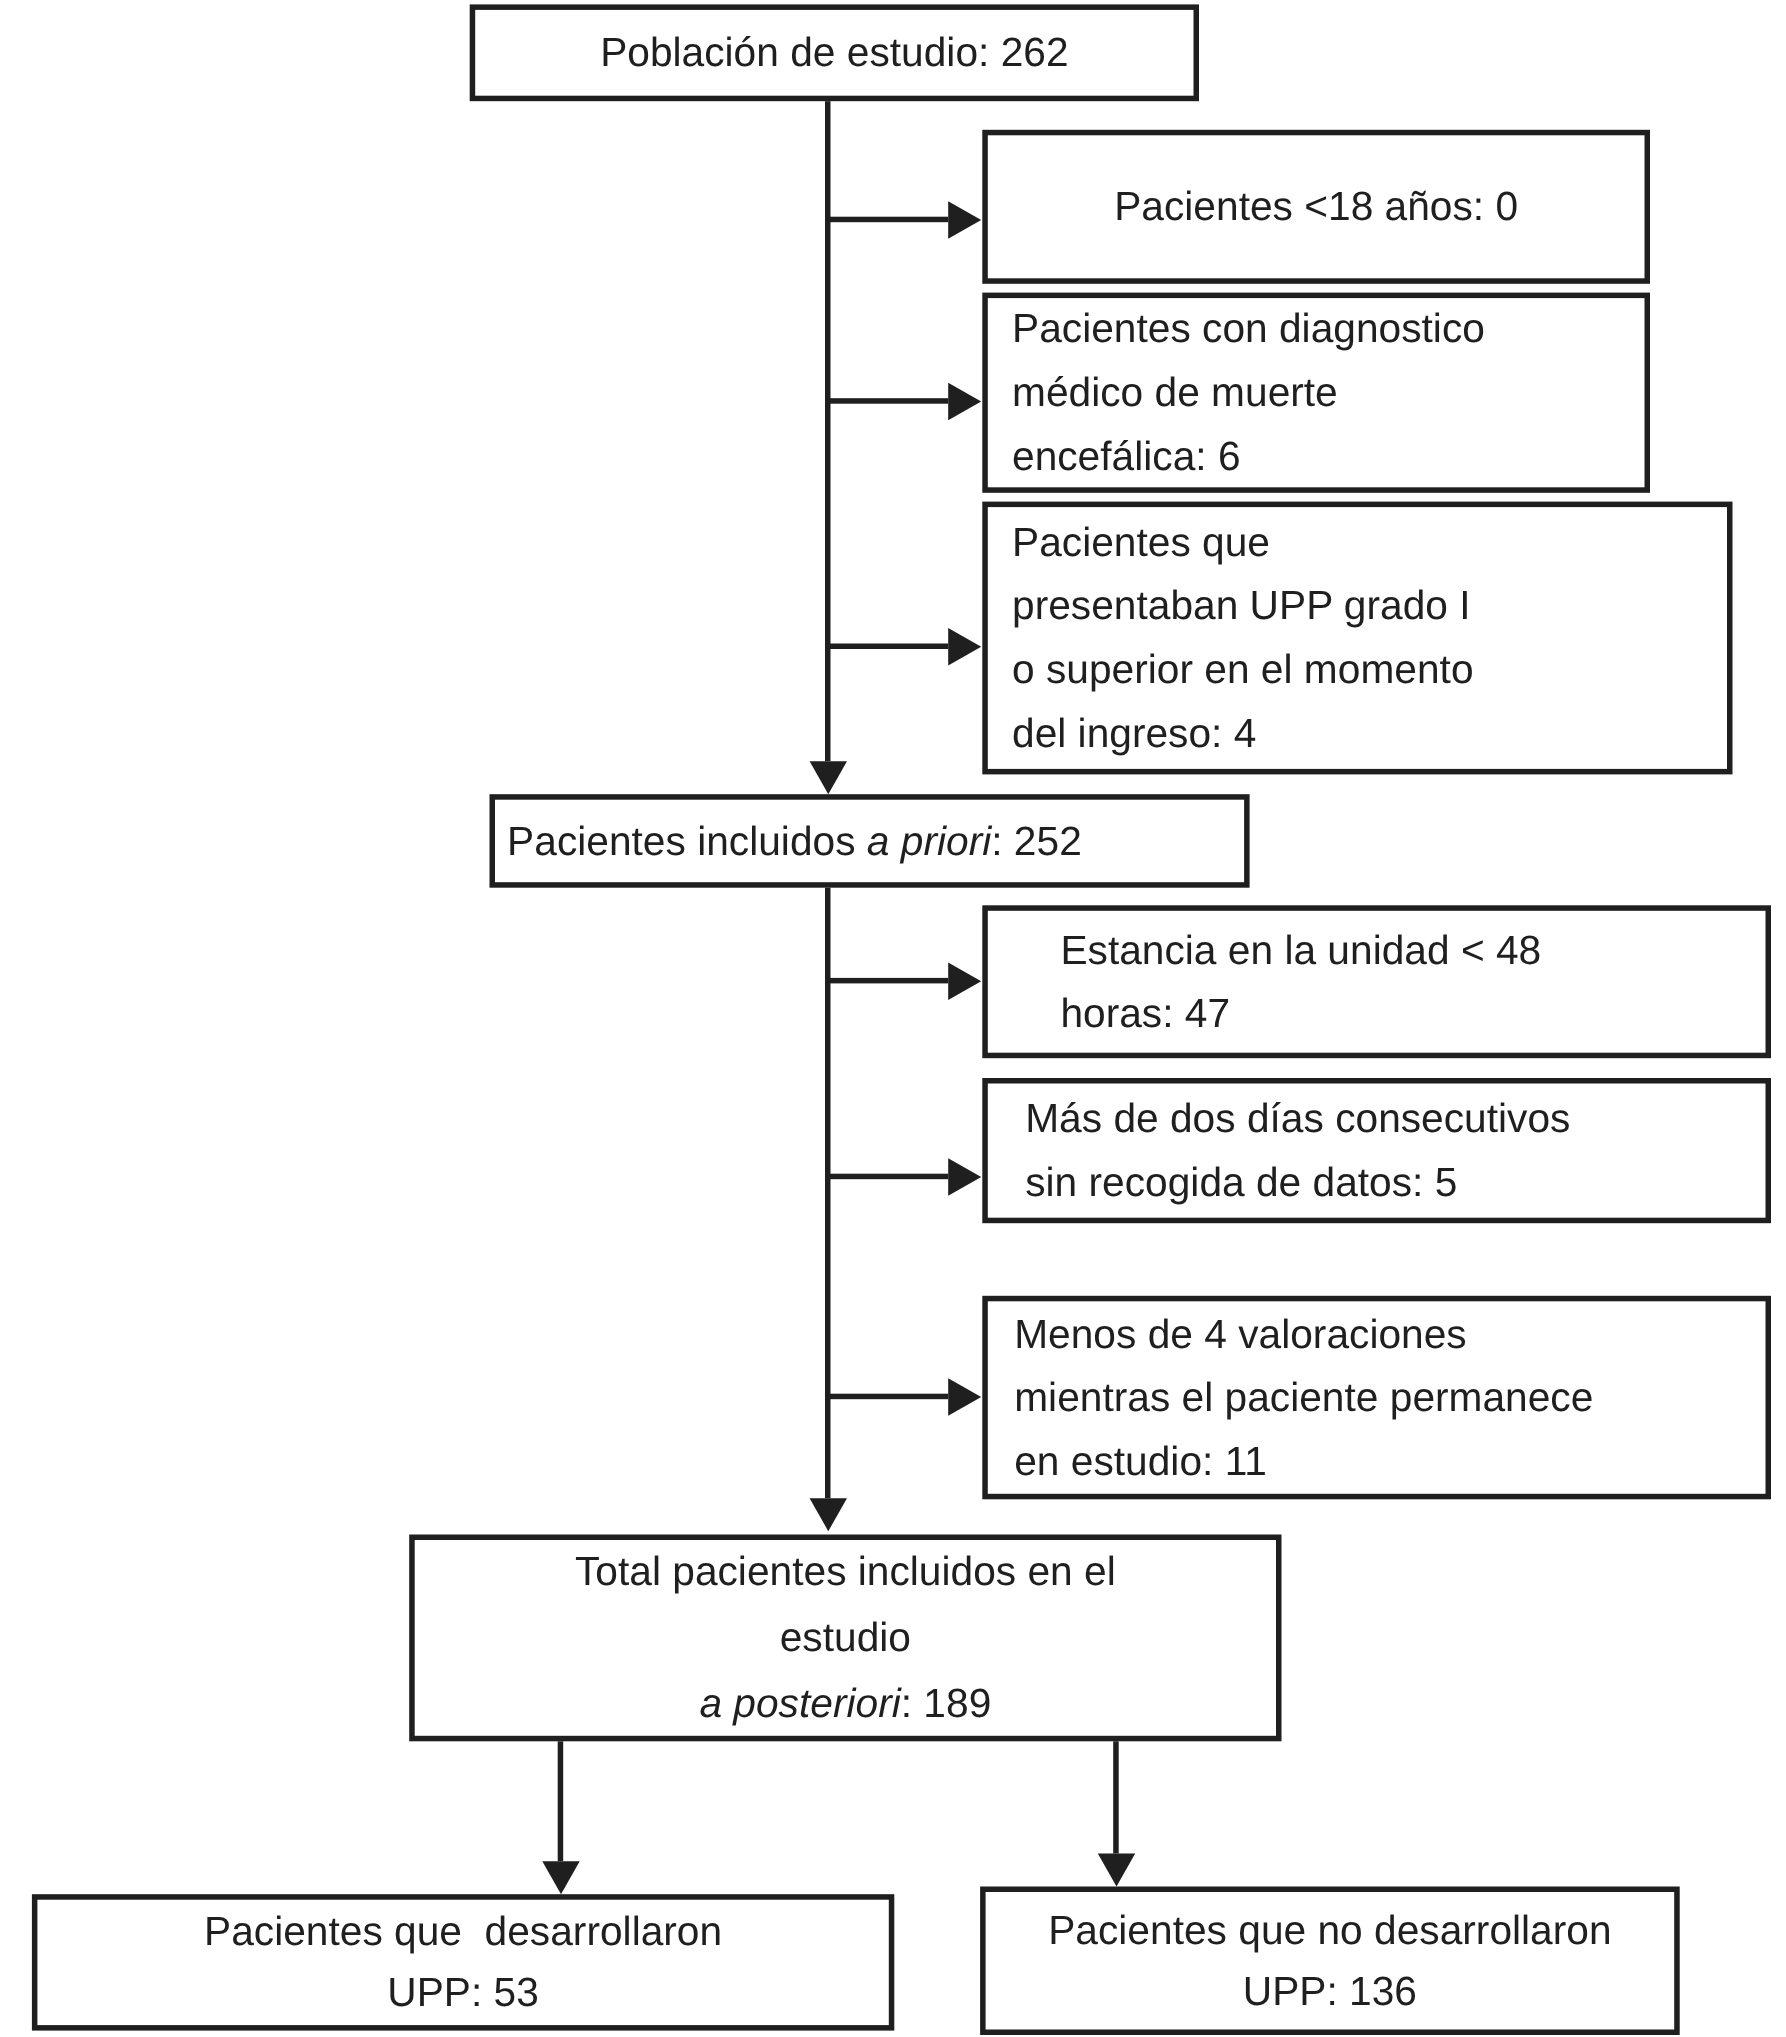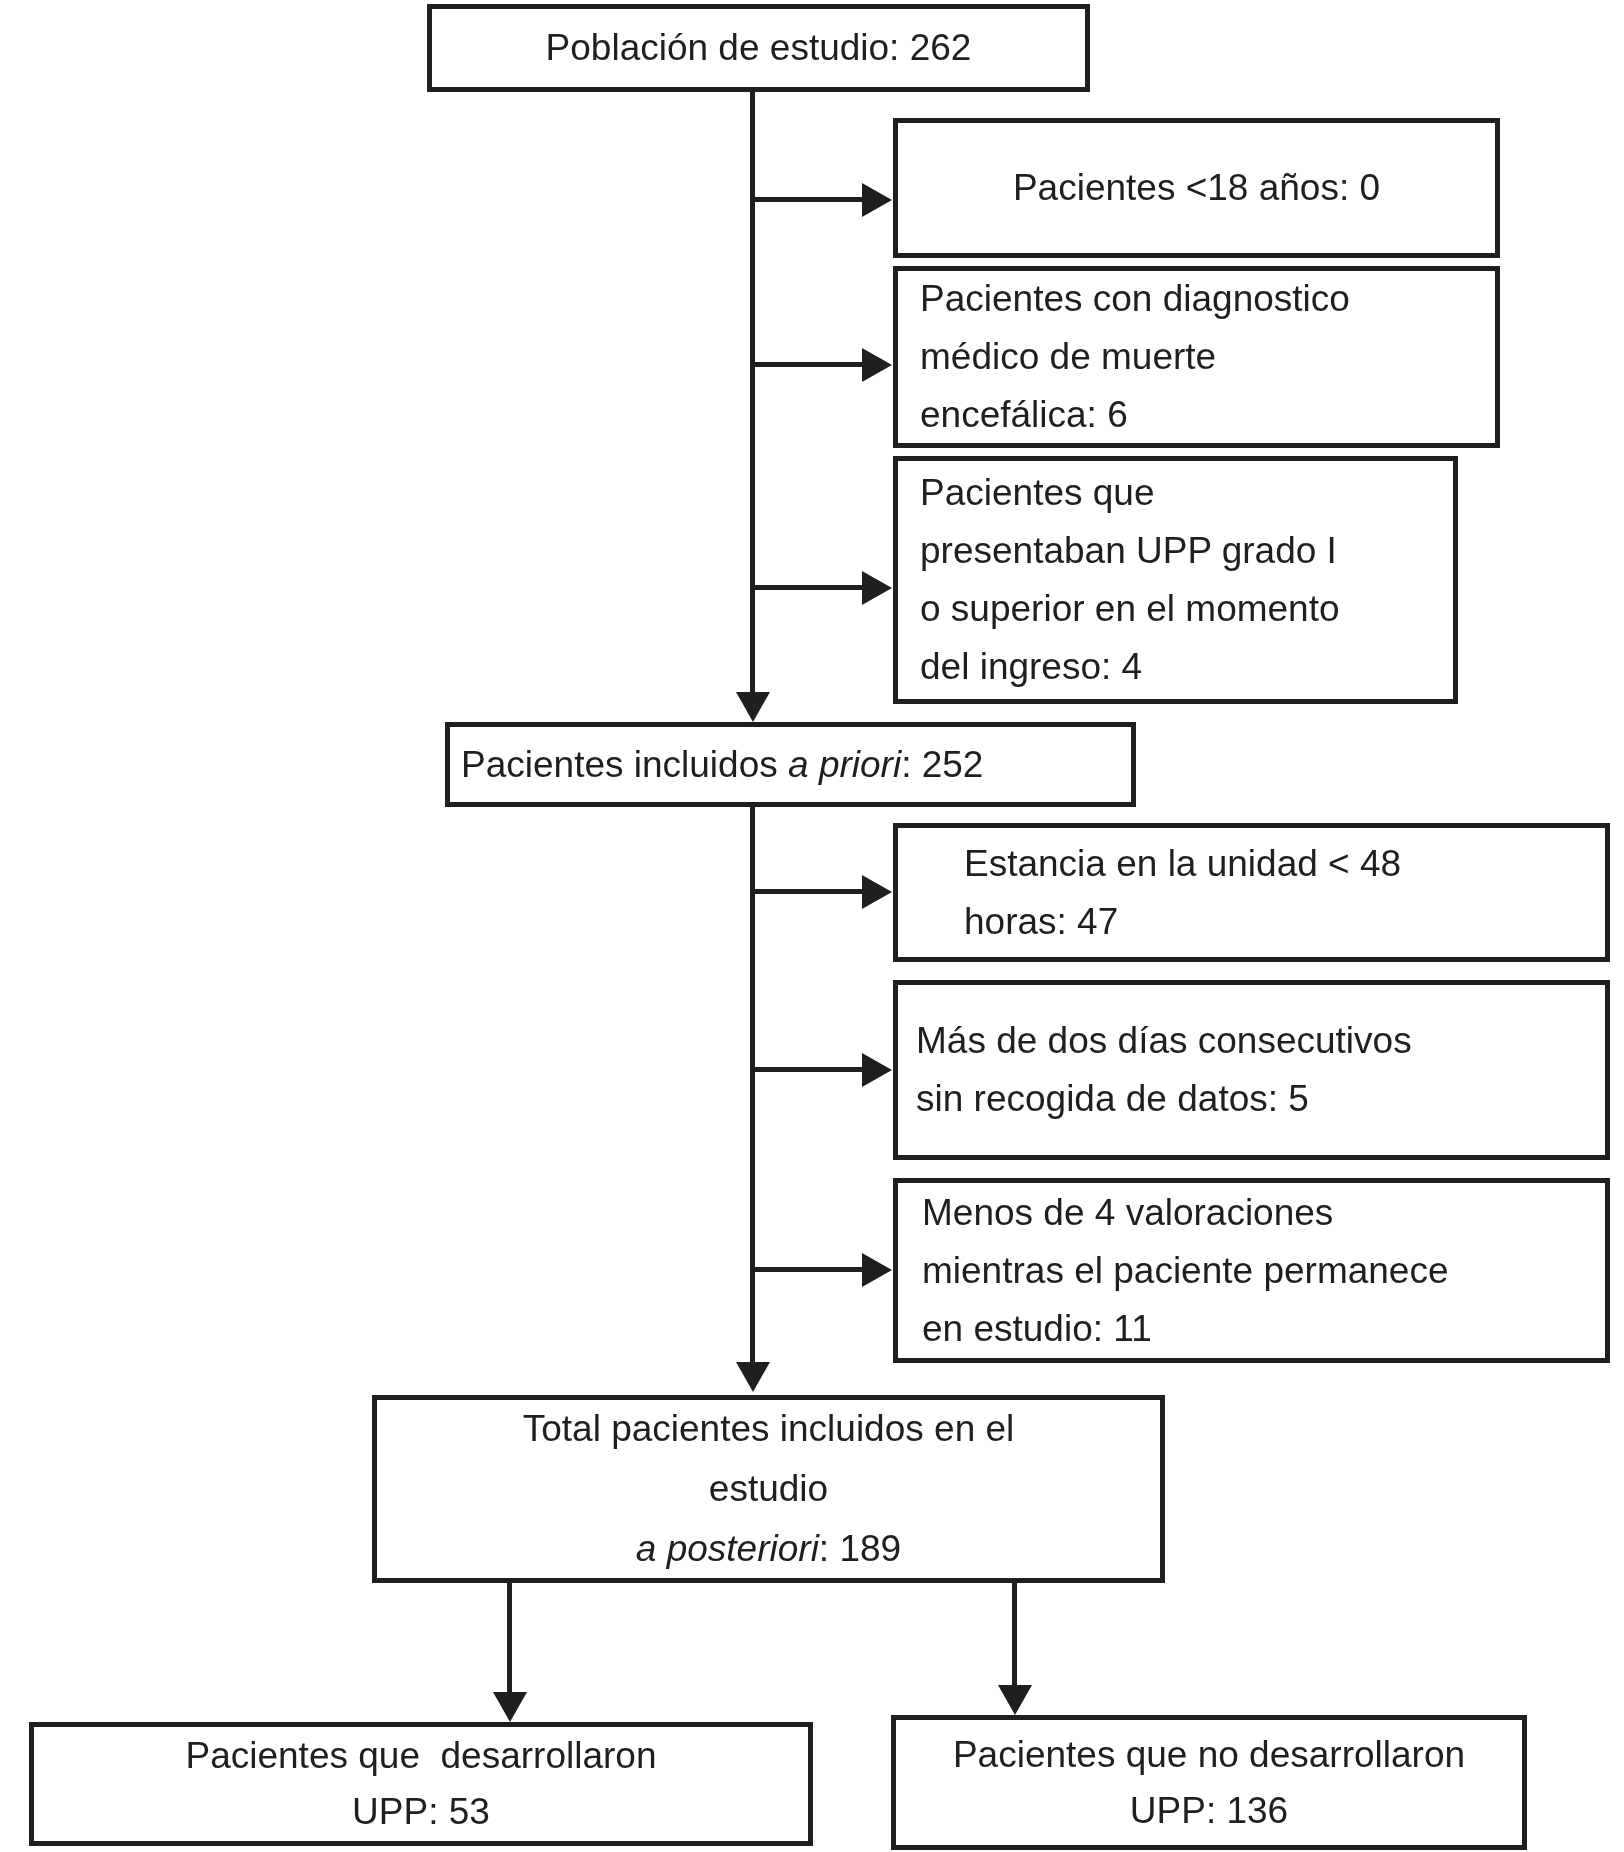--- a/index.html
+++ b/index.html
@@ -49,21 +49,21 @@
   <div class="node center" style="left:893px;top:118px;width:607px;height:140px;">
     <div class="line">Pacientes &lt;18 años: 0</div>
   </div>
 
   <div class="node left" style="left:893px;top:266px;width:607px;height:182px;padding-left:22px;">
     <div class="line">Pacientes con diagnostico</div>
     <div class="line">médico de muerte</div>
     <div class="line">encefálica: 6</div>
   </div>
 
-  <div class="node left" style="left:893px;top:456px;width:565px;height:248px;padding-left:22px;">
+  <div class="node left" style="left:893px;top:456px;width:682px;height:248px;padding-left:22px;">
     <div class="line">Pacientes que</div>
     <div class="line">presentaban UPP grado I</div>
     <div class="line">o superior en el momento</div>
     <div class="line">del ingreso: 4</div>
   </div>
 
   <div class="node left" style="left:445px;top:722px;width:691px;height:85px;padding-left:11px;">
     <div class="line"><span>Pacientes incluidos </span><i>a priori</i><span>: 252</span></div>
   </div>
 
@@ -77,21 +77,21 @@
   <div class="head-right" style="left:862px;top:1053px;"></div>
 
   <div class="shaft-h" style="left:750px;top:1267px;width:112px;"></div>
   <div class="head-right" style="left:862px;top:1253px;"></div>
 
   <div class="node left" style="left:893px;top:823px;width:717px;height:139px;padding-left:66px;">
     <div class="line">Estancia en la unidad &lt; 48</div>
     <div class="line">horas: 47</div>
   </div>
 
-  <div class="node left" style="left:893px;top:980px;width:717px;height:180px;padding-left:18px;">
+  <div class="node left" style="left:893px;top:980px;width:717px;height:132px;padding-left:34px;">
     <div class="line">Más de dos días consecutivos</div>
     <div class="line">sin recogida de datos: 5</div>
   </div>
 
   <div class="node left" style="left:893px;top:1178px;width:717px;height:185px;padding-left:24px;">
     <div class="line">Menos de 4 valoraciones</div>
     <div class="line">mientras el paciente permanece</div>
     <div class="line">en estudio: 11</div>
   </div>
 

